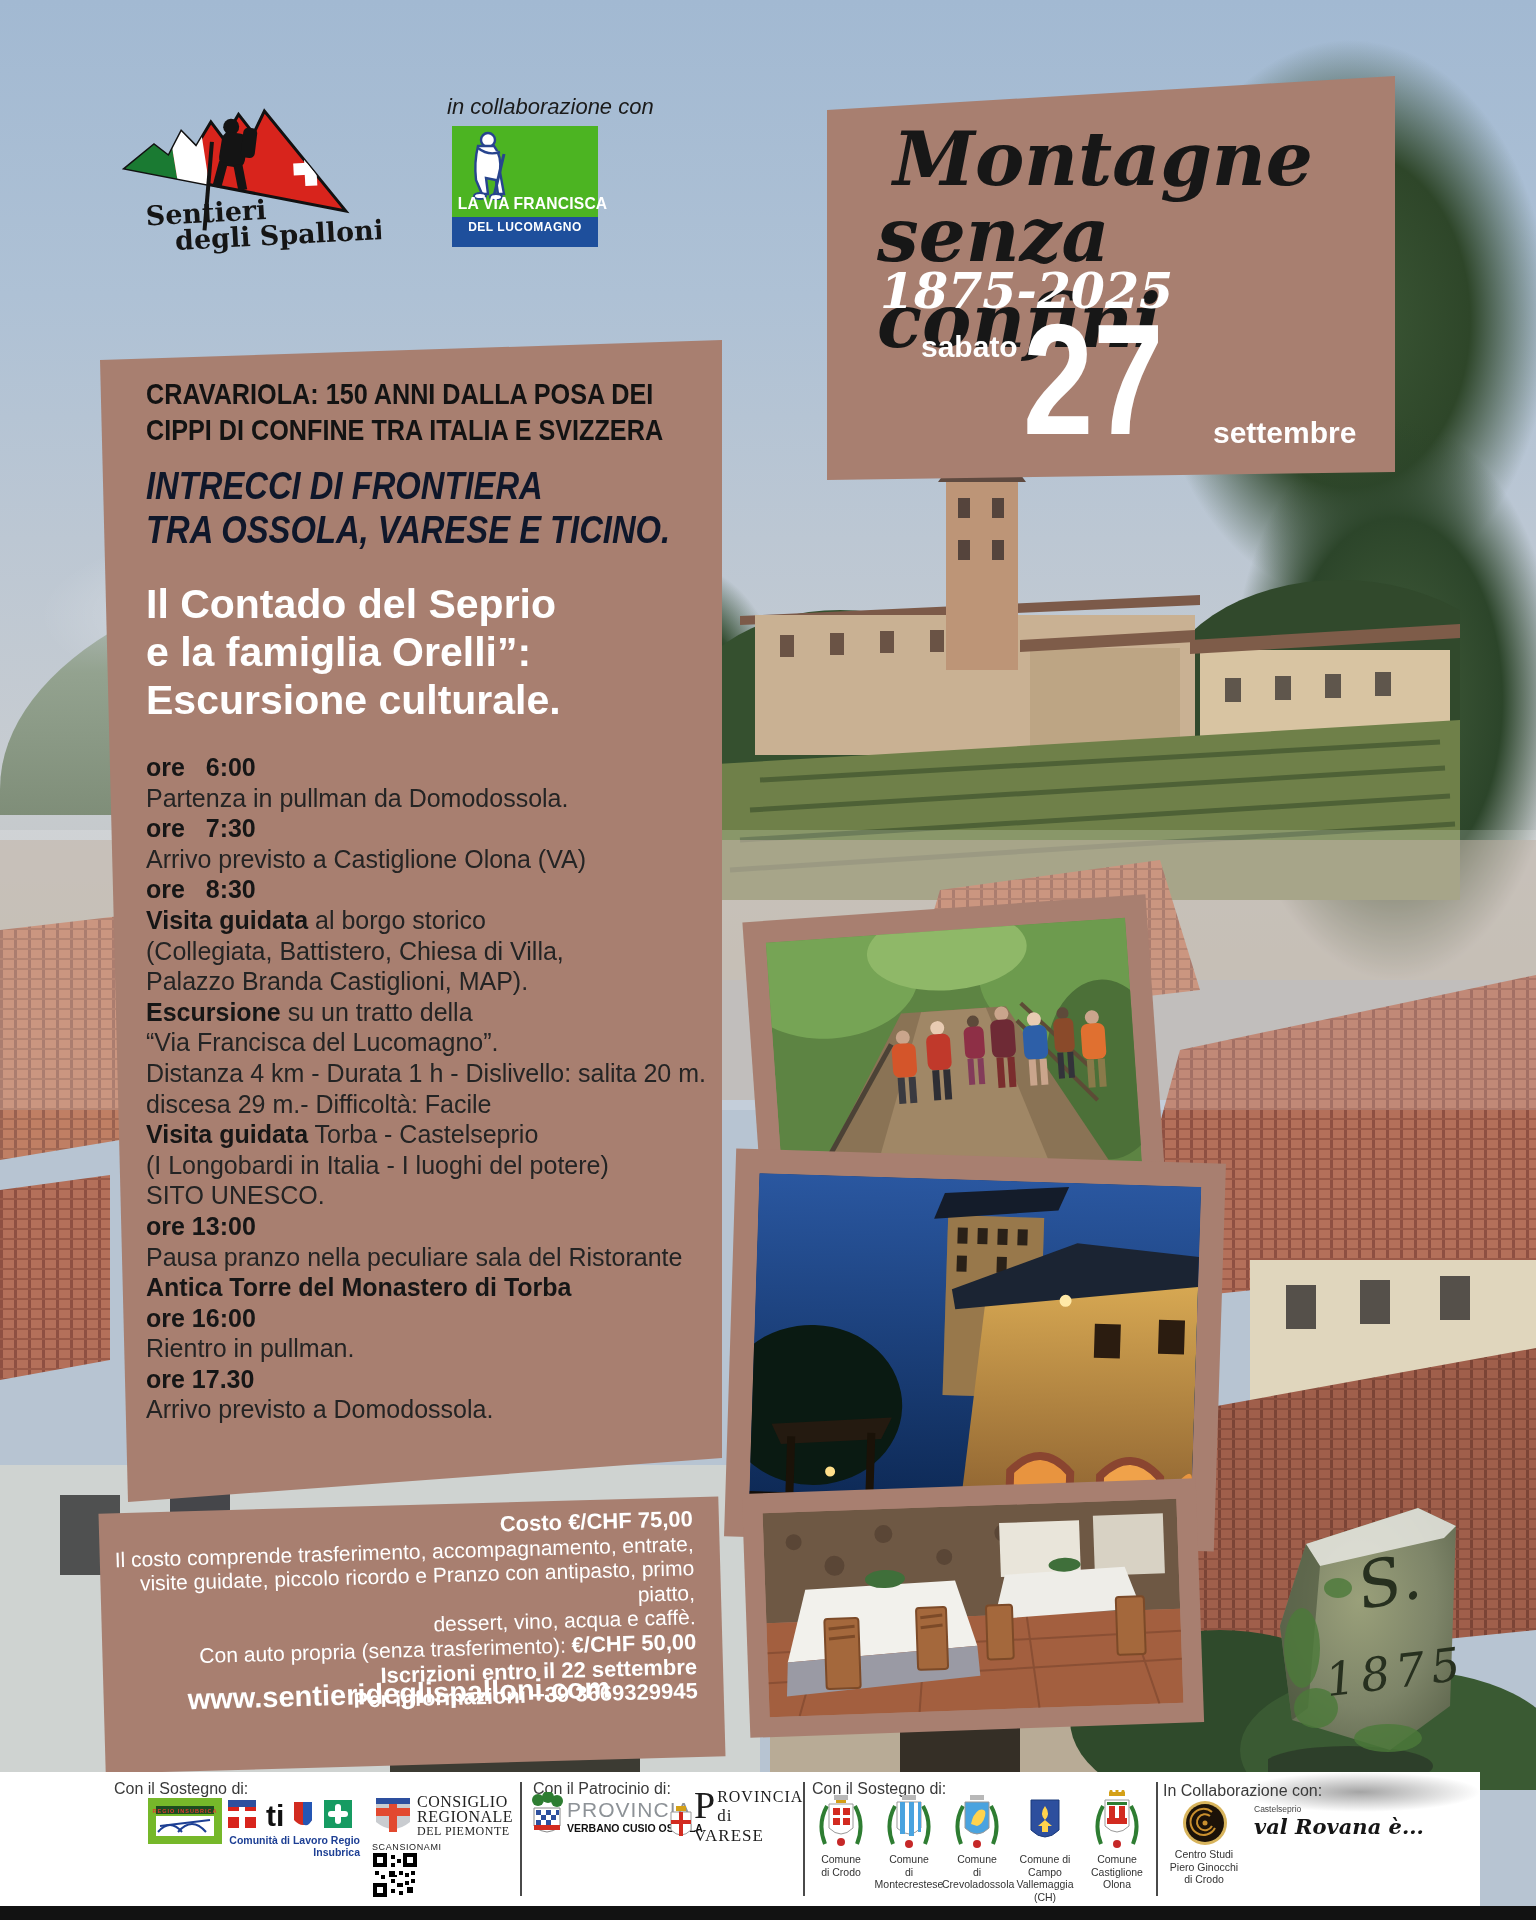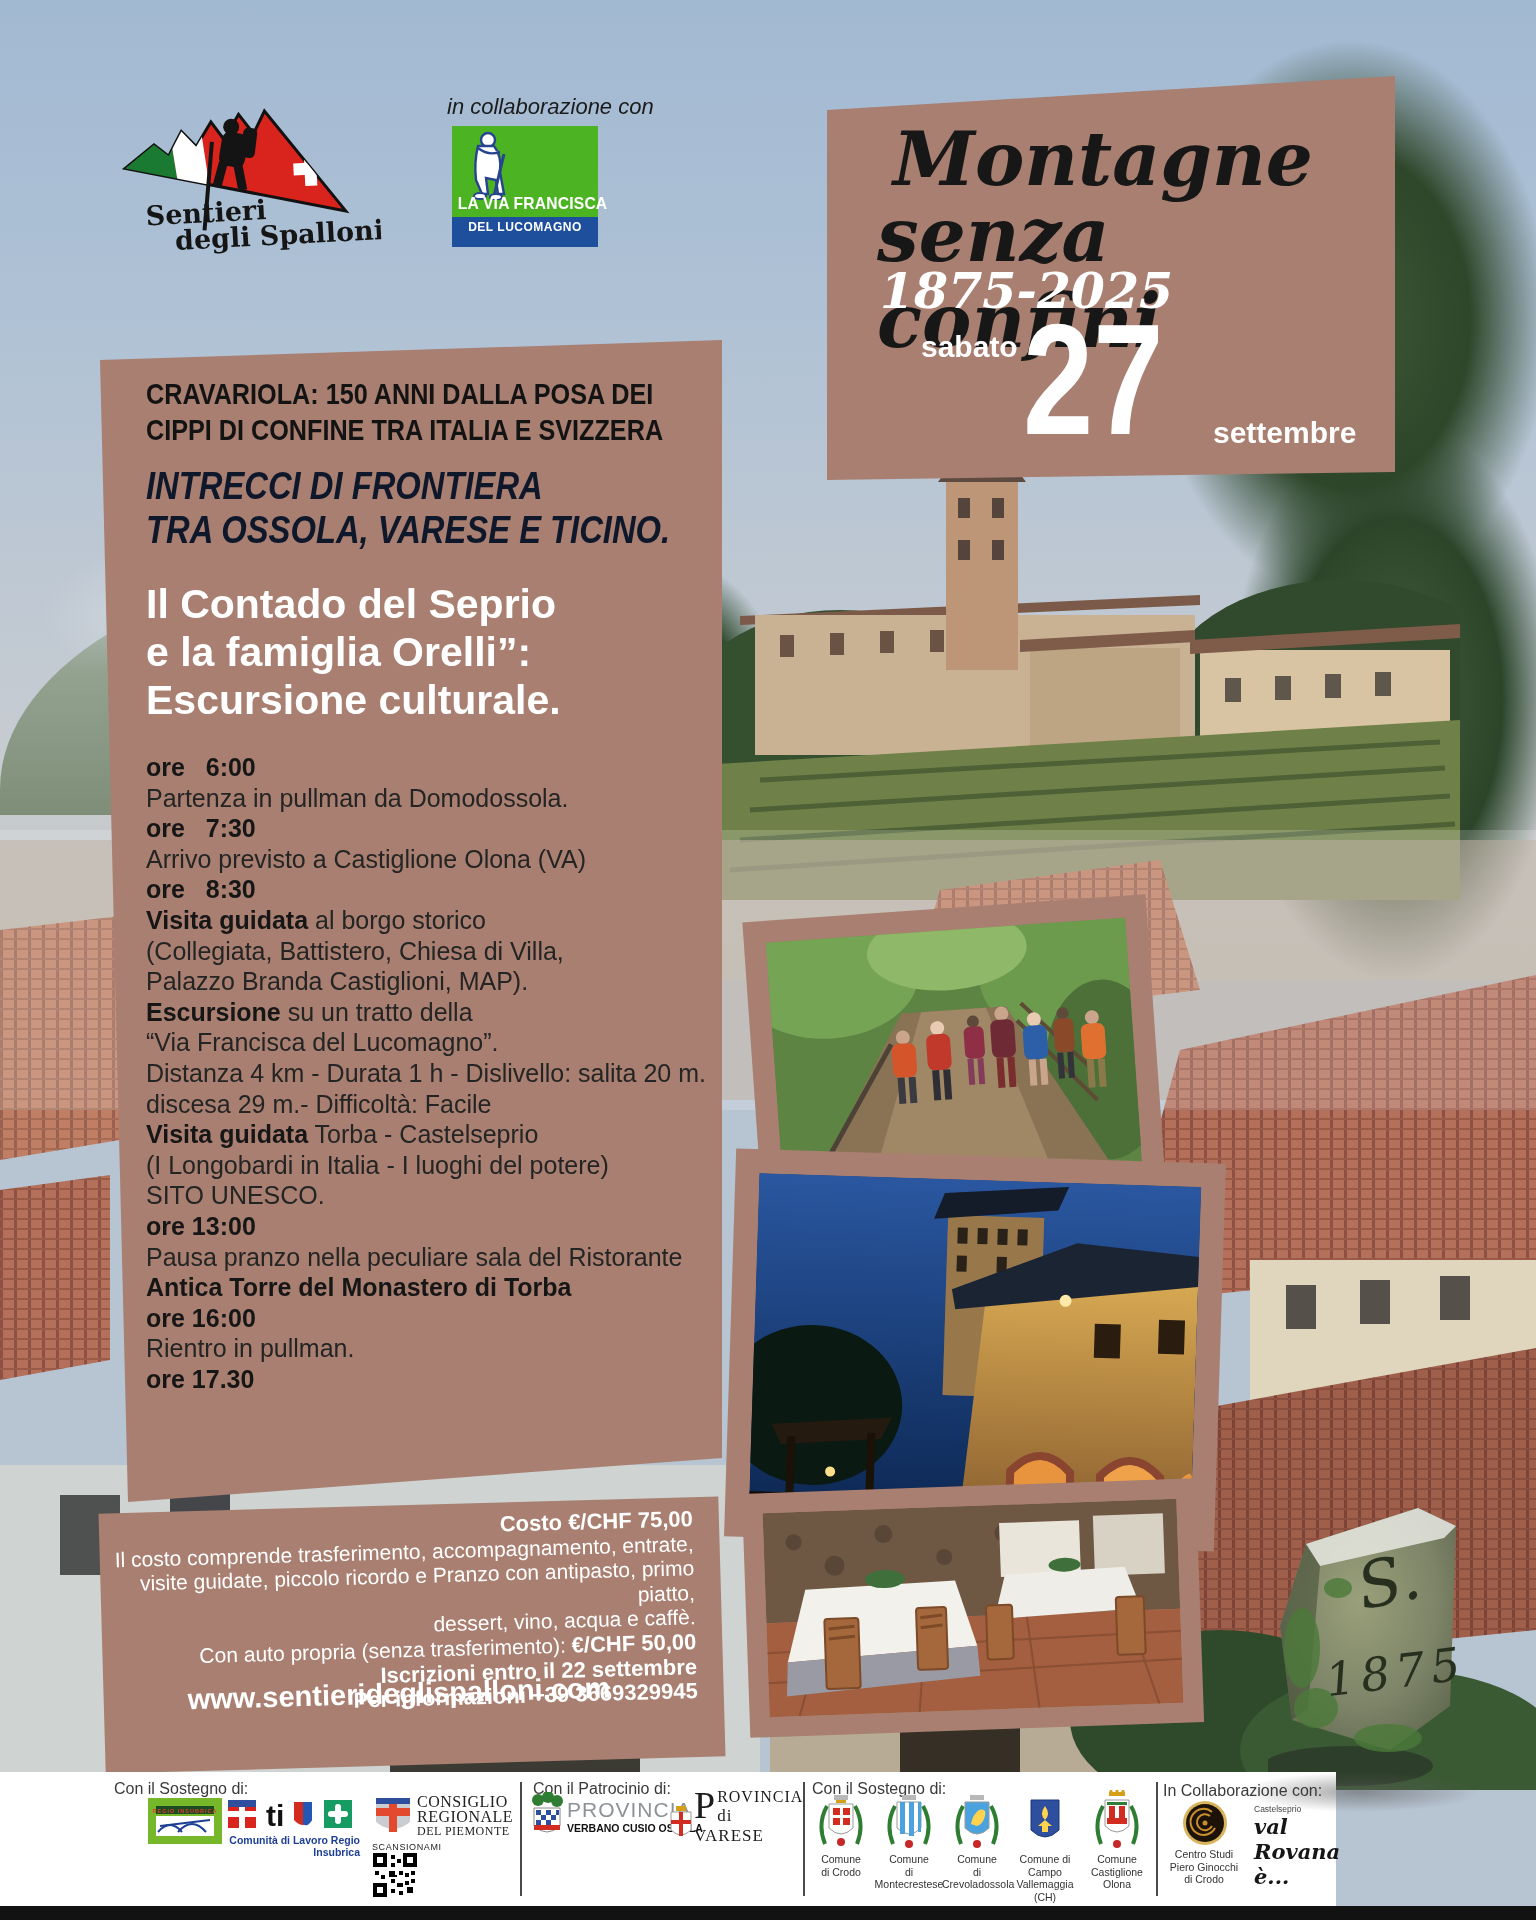--- a/index.html
+++ b/index.html
@@ -68,21 +68,21 @@
 
   
   .photo{box-sizing:border-box;background:#a87f70;}
   .photo svg{display:block;width:100%;height:100%;}
   .ph-hikers{left:752px;top:908px;width:404px;height:290px;padding:22px;transform:rotate(-4deg);z-index:5;}
   .ph-tower{left:730px;top:1156px;width:490px;height:388px;padding:24px;transform:rotate(1.8deg);z-index:6;}
   .ph-rest{left:746px;top:1486px;width:454px;height:244px;padding:20px;transform:rotate(-2deg);z-index:7;}
   .stone{left:1268px;top:1498px;width:220px;height:292px;z-index:8;}
 
   
-  .footer{left:0;top:1772px;width:1336px;height:134px;background:#fff;z-index:10;}
+  .footer{left:0;top:1772px;width:1480px;height:134px;background:#fff;z-index:10;}
   .fdiv{position:absolute;top:10px;width:2px;height:114px;background:#4a4a4a;}
   .flabel{position:absolute;font-size:16px;color:#3a3a3a;}
   .fsmall{font-size:10.5px;color:#333;line-height:1.2;text-align:center;white-space:pre-line;}
   .insubrica-cap{position:absolute;left:224px;top:62px;width:136px;font-size:10.5px;font-weight:bold;
       color:#1d3f94;text-align:right;}
   .consiglio-txt{position:absolute;left:417px;top:22px;font-family:"Liberation Serif",serif;
       font-size:16px;line-height:15px;color:#222;letter-spacing:.5px;}
   .scan{position:absolute;left:372px;top:70px;font-size:9px;letter-spacing:.6px;color:#222;}
   .vco-txt1{position:absolute;left:567px;top:26px;font-size:21px;color:#8d9297;letter-spacing:1px;}
   .vco-txt2{position:absolute;left:567px;top:50px;font-size:10.5px;font-weight:bold;color:#101010;}
@@ -273,20 +273,21 @@
         <div class="schedule-line"><span>discesa 29 m.- Difficoltà: Facile</span></div>
         <div class="schedule-line"><b>Visita guidata</b><span> Torba - Castelseprio</span></div>
         <div class="schedule-line"><span>(I Longobardi in Italia - I luoghi del potere)</span></div>
         <div class="schedule-line"><span>SITO UNESCO.</span></div>
         <div class="schedule-line"><b>ore 13:00</b></div>
         <div class="schedule-line"><span>Pausa pranzo nella peculiare sala del Ristorante</span></div>
         <div class="schedule-line"><b>Antica Torre del Monastero di Torba</b></div>
         <div class="schedule-line"><b>ore 16:00</b></div>
         <div class="schedule-line"><span>Rientro in pullman.</span></div>
         <div class="schedule-line"><b>ore 17.30</b></div>
+        <div class="schedule-line"><span>Arrivo previsto a Domodossola.</span></div>
       </div>
   </div>
 
   <div class="abs photo ph-hikers">
     <svg viewBox="0 0 360 246" preserveAspectRatio="none">
       <rect width="360" height="246" fill="#5d8443"></rect>
       <ellipse cx="60" cy="40" rx="90" ry="60" fill="#76a455"></ellipse>
       <ellipse cx="300" cy="50" rx="90" ry="70" fill="#6d9b4e"></ellipse>
       <ellipse cx="180" cy="20" rx="80" ry="40" fill="#8fb868"></ellipse>
       <ellipse cx="330" cy="150" rx="60" ry="90" fill="#4c7038"></ellipse>

